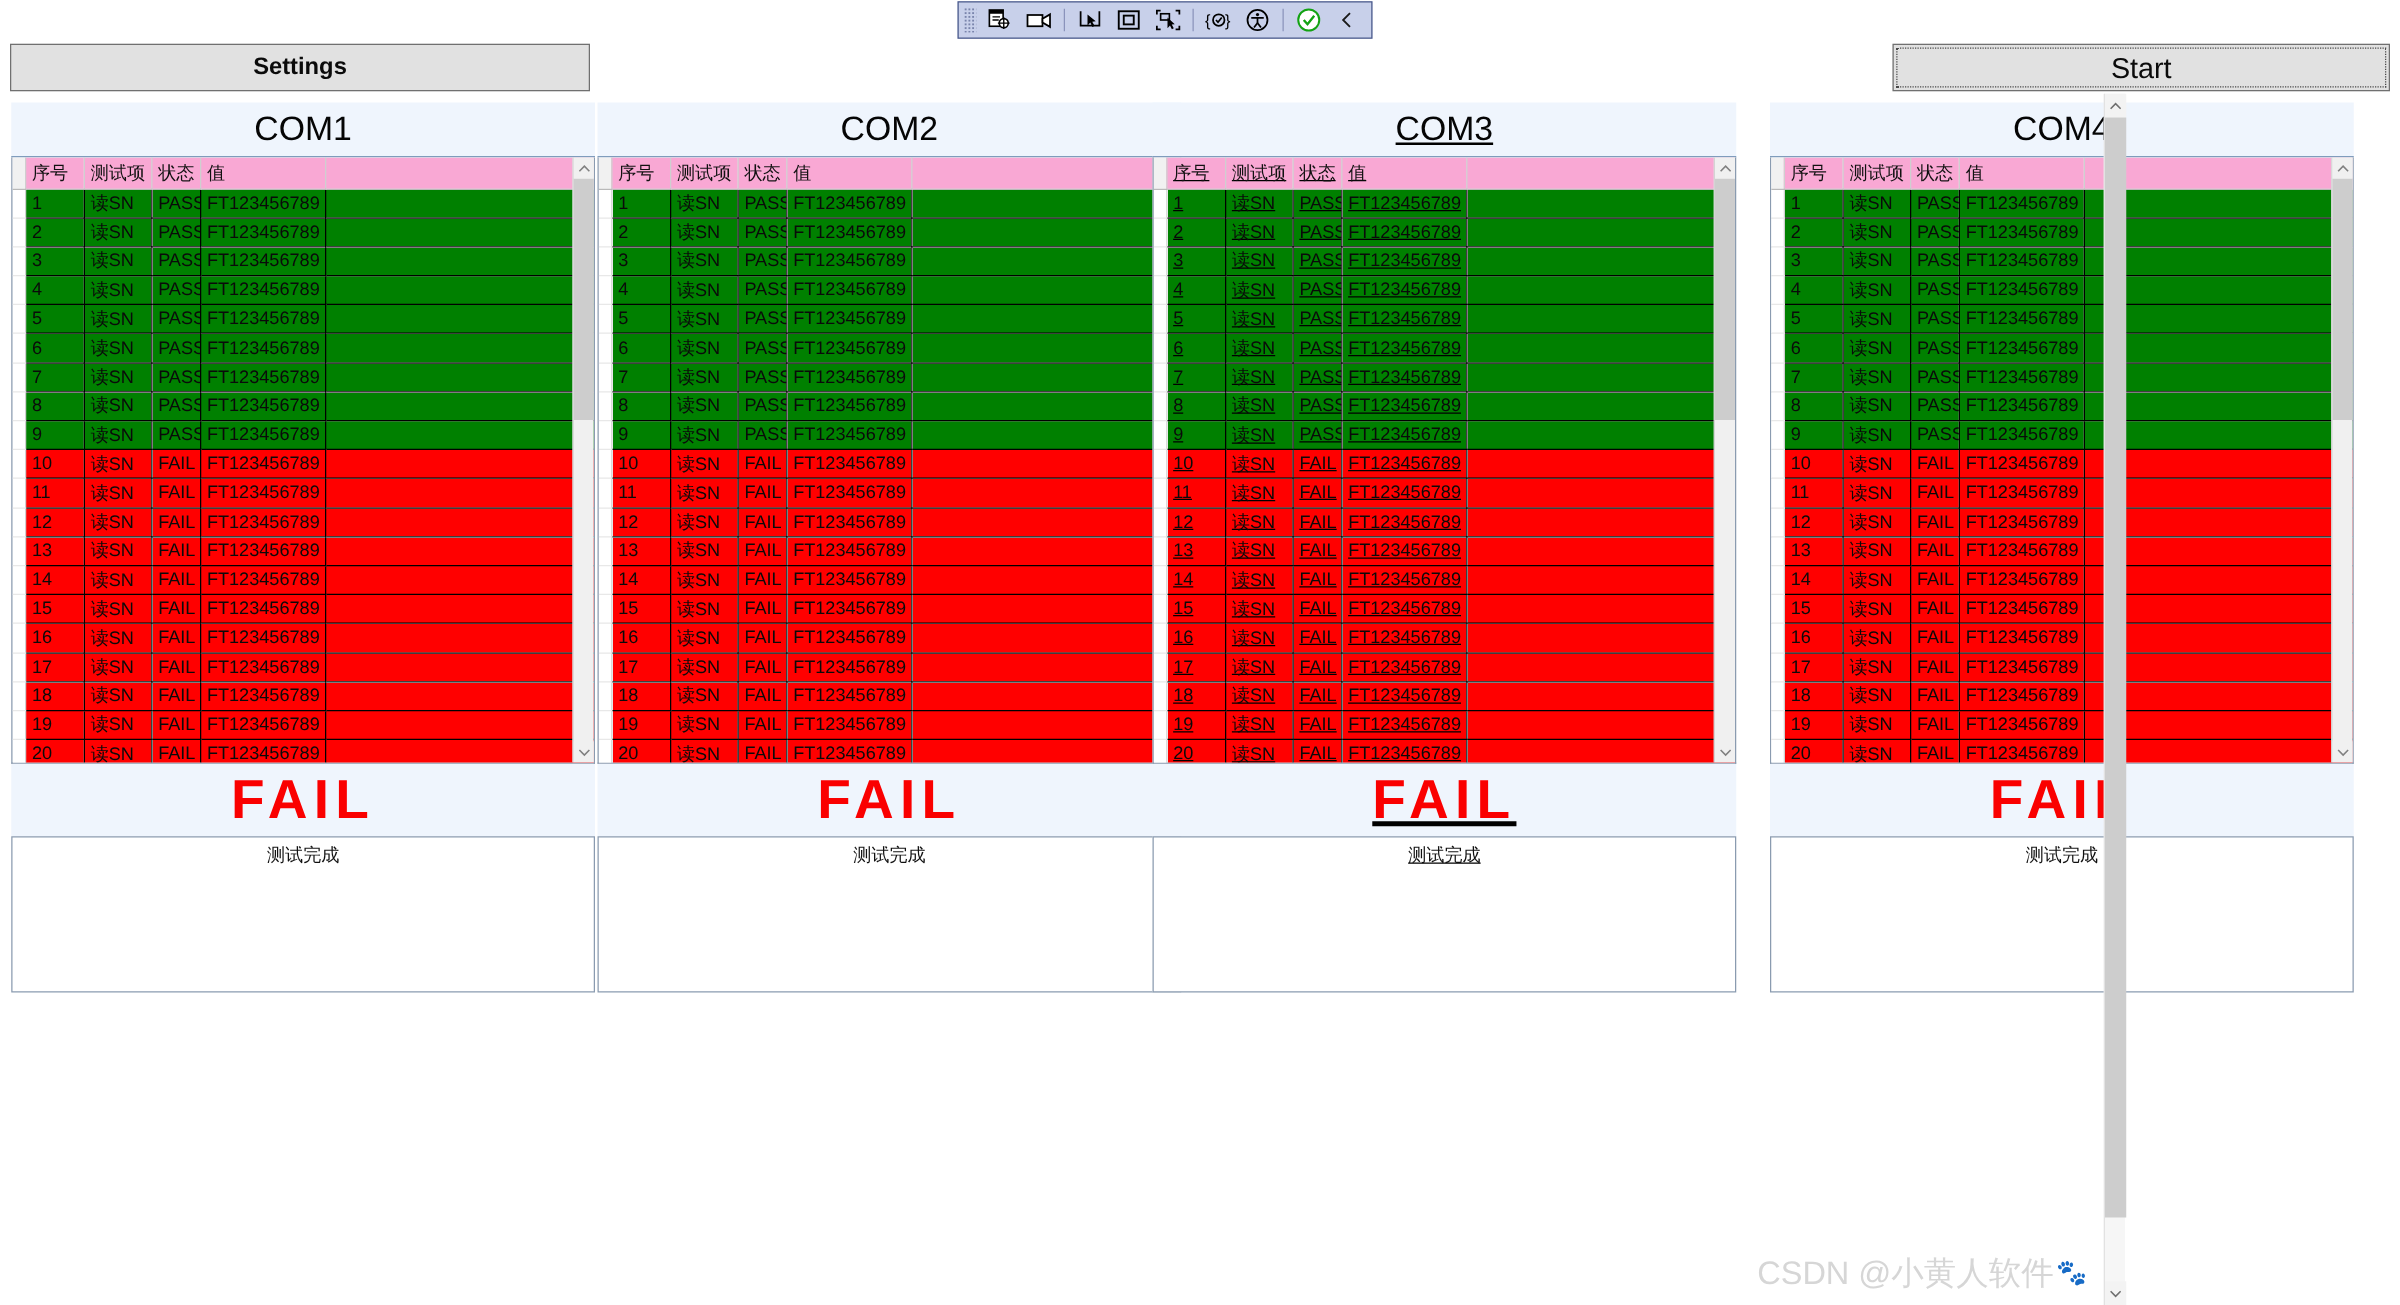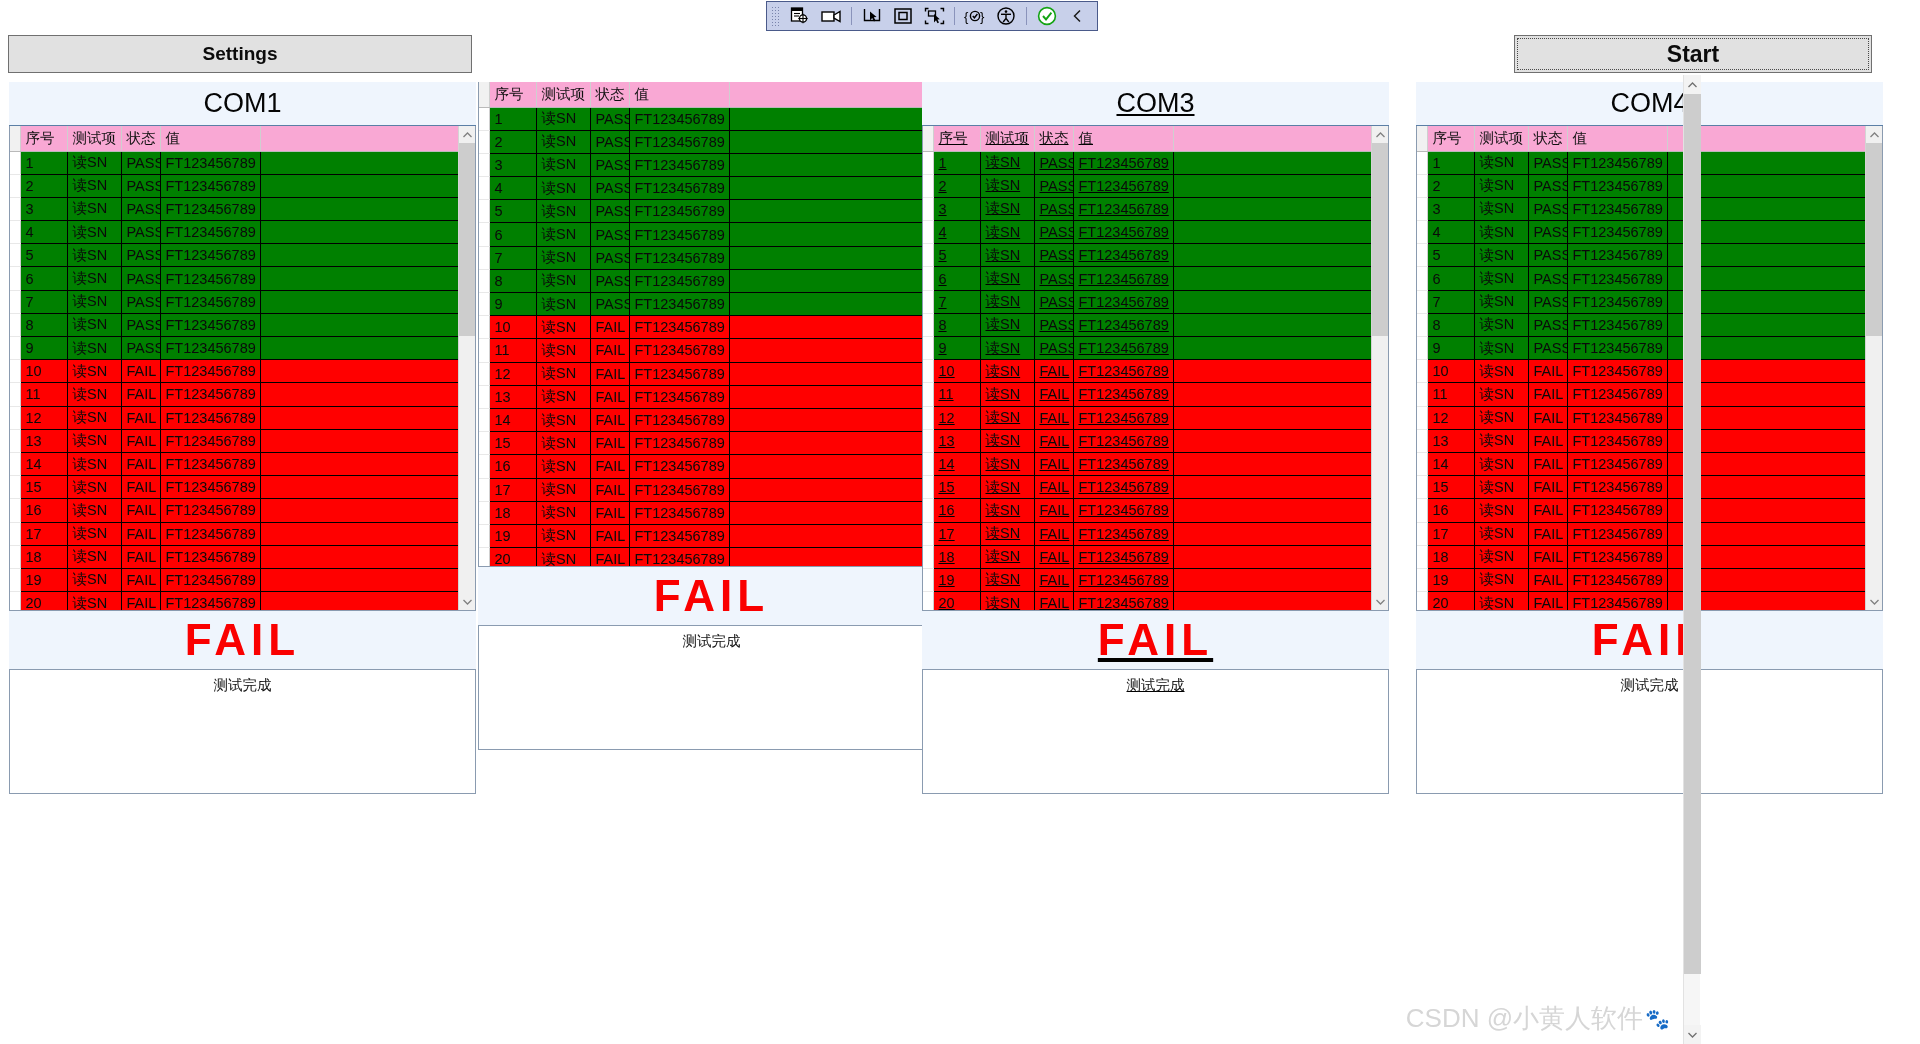--- a/index.html
+++ b/index.html
@@ -44,24 +44,24 @@
 
   
   .actionbar { position: absolute; left: 0; top: 33px; width: 1920px; height: 42px; background: #ffffff; }
   .btn-settings {
     position: absolute; left: 8px; top: 2px; width: 464px; height: 38px;
     background: #e1e1e1; border: 1px solid #707070;
     display: flex; align-items: center; justify-content: center;
     font-size: 19px; font-weight: bold; color: #0b0b0b;
   }
   .btn-start {
-    position: absolute; left: 1514px; top: 2px; width: 358px; height: 38px;
+    position: absolute; left: 1514px; top: 2px; width: 398px; height: 38px;
     background: #e1e1e1; border: 1px solid #707070;
     display: flex; align-items: center; justify-content: center;
-    font-size: 23px; font-weight: bold; color: #0b0b0b;
+    font-size: 23px; font-weight: normal; color: #0b0b0b;
   }
   .btn-start::before {
     content: ""; position: absolute; left: 2px; top: 2px; right: 2px; bottom: 2px;
     border: 1px dotted #4a4a4a;
   }
 
   
   .workarea {
     position: absolute; left: 0; top: 75px; width: 1700px; height: 969px;
     background: #ffffff;
@@ -486,20 +486,21 @@
               <svg width="11" height="8" viewBox="0 0 11 8">
                 <polyline points="1.5,2 5.5,6 9.5,2" fill="none" stroke="#808080" stroke-width="1.3"></polyline>
               </svg>
             </div>
           </div>
         </div>
         <div class="fail-banner">FAIL</div>
         <div class="logbox">测试完成</div>
       </div>
       <div class="com-panel p1">
+        <div class="com-header">COM2</div>
         <div class="grid-wrap">
           <table class="grid">
             <colgroup>
               <col class="c-rowhdr">
               <col class="c-idx">
               <col class="c-item">
               <col class="c-state">
               <col class="c-val">
               <col class="c-blank">
             </colgroup>

